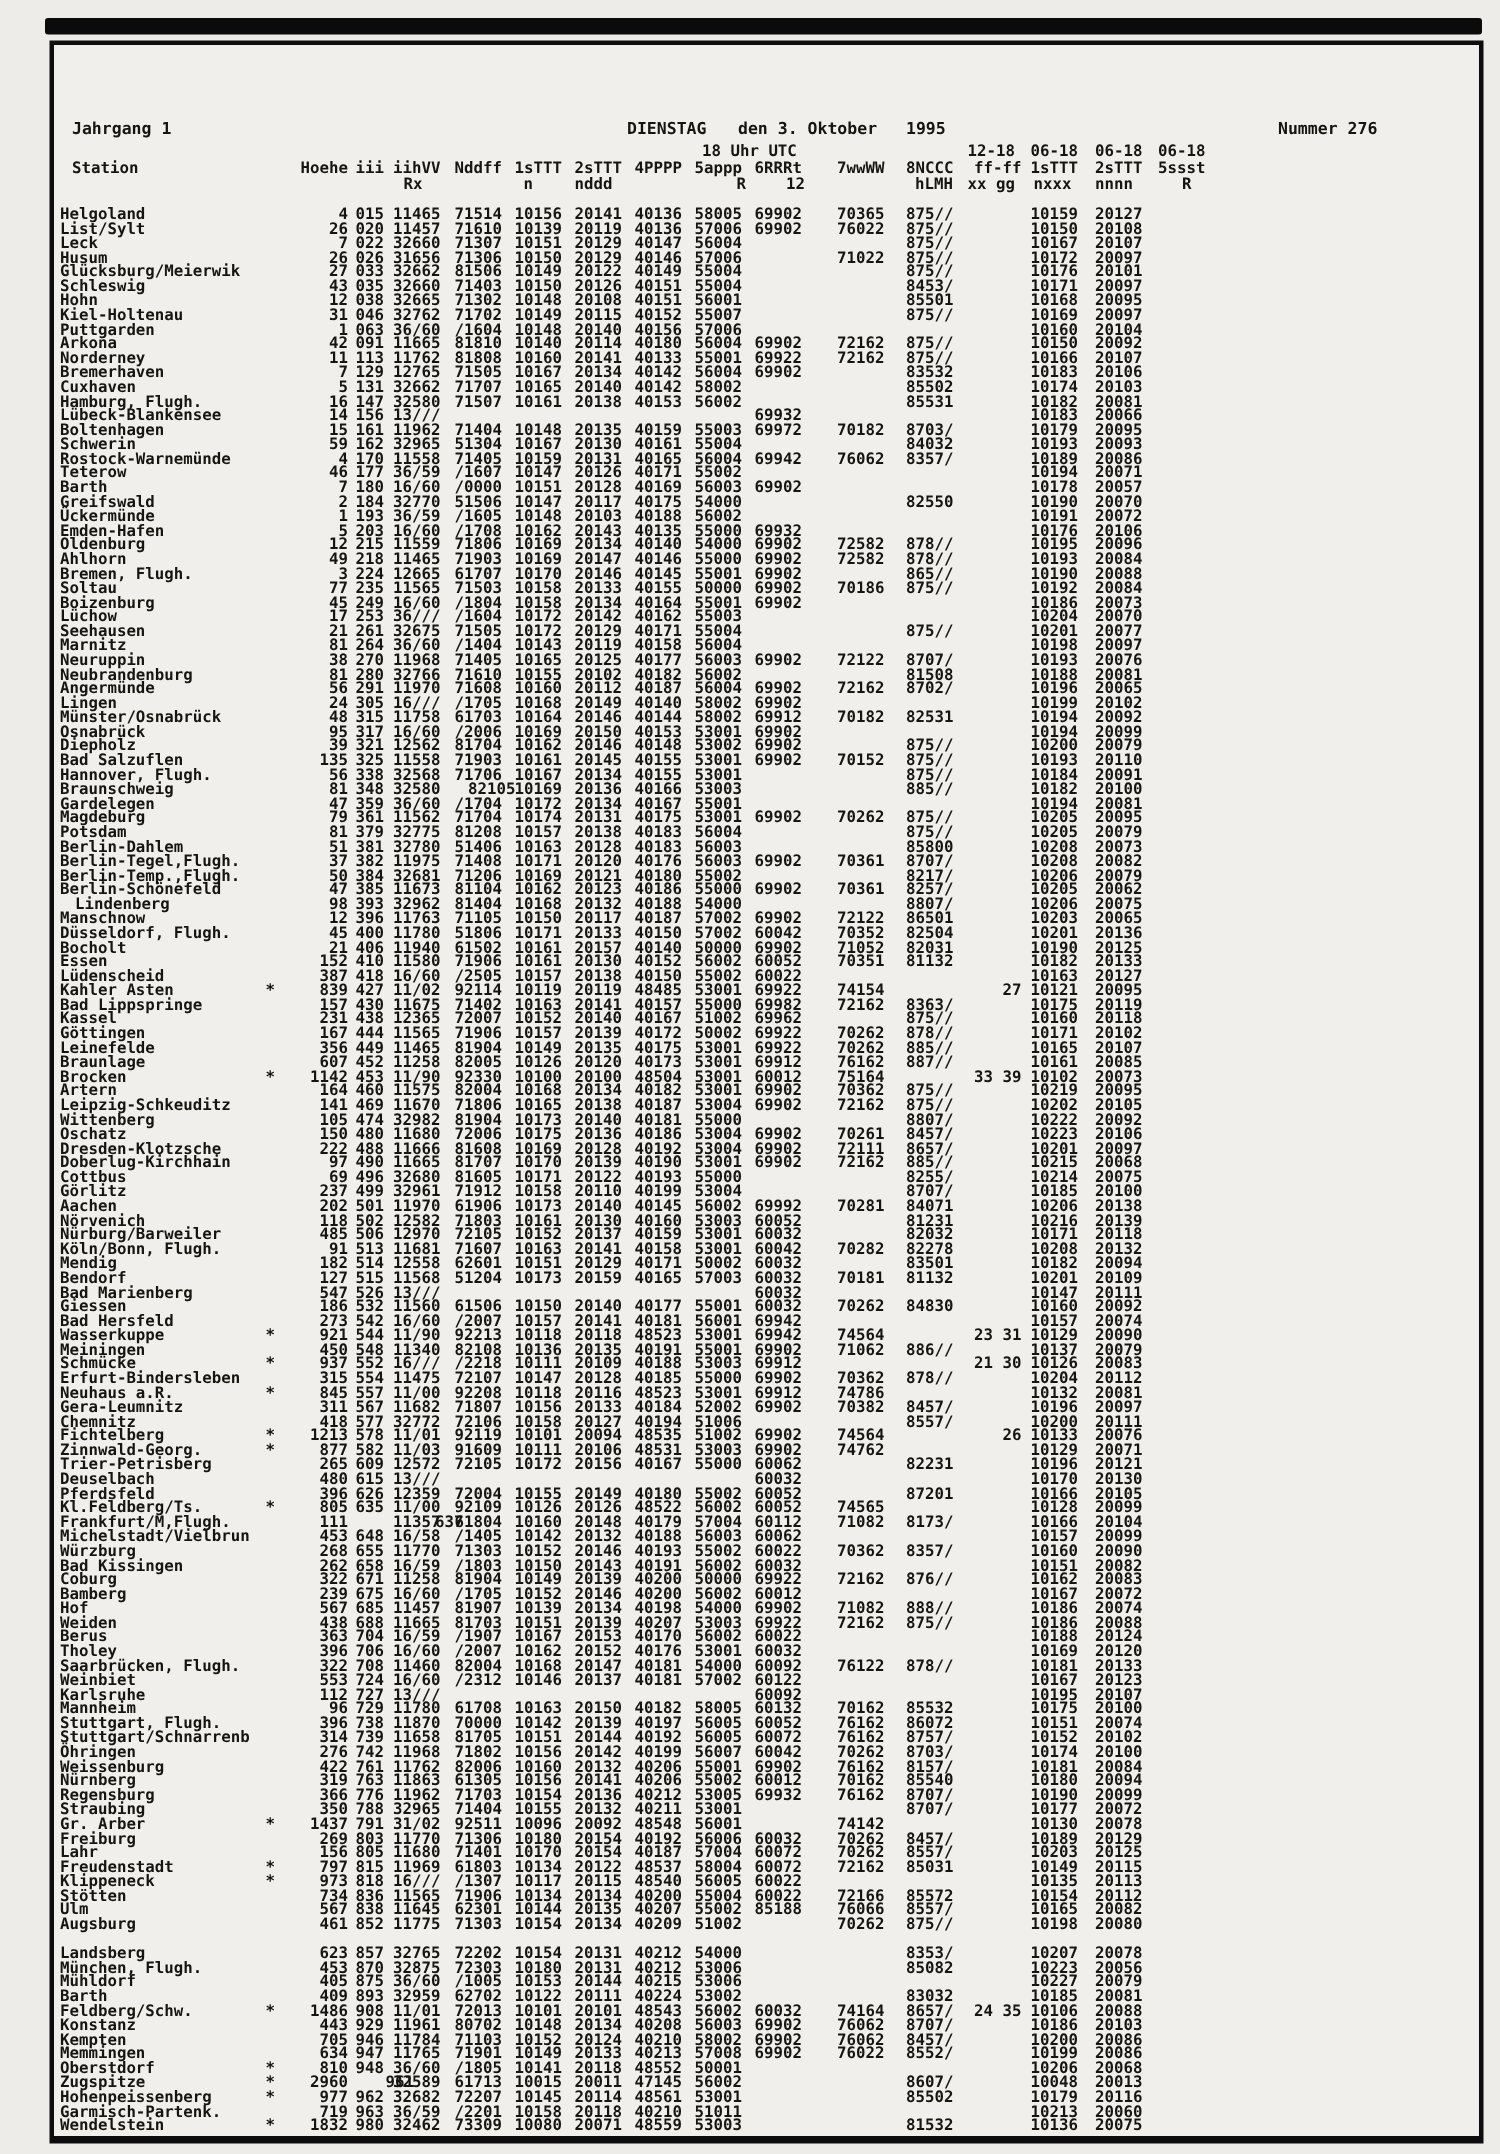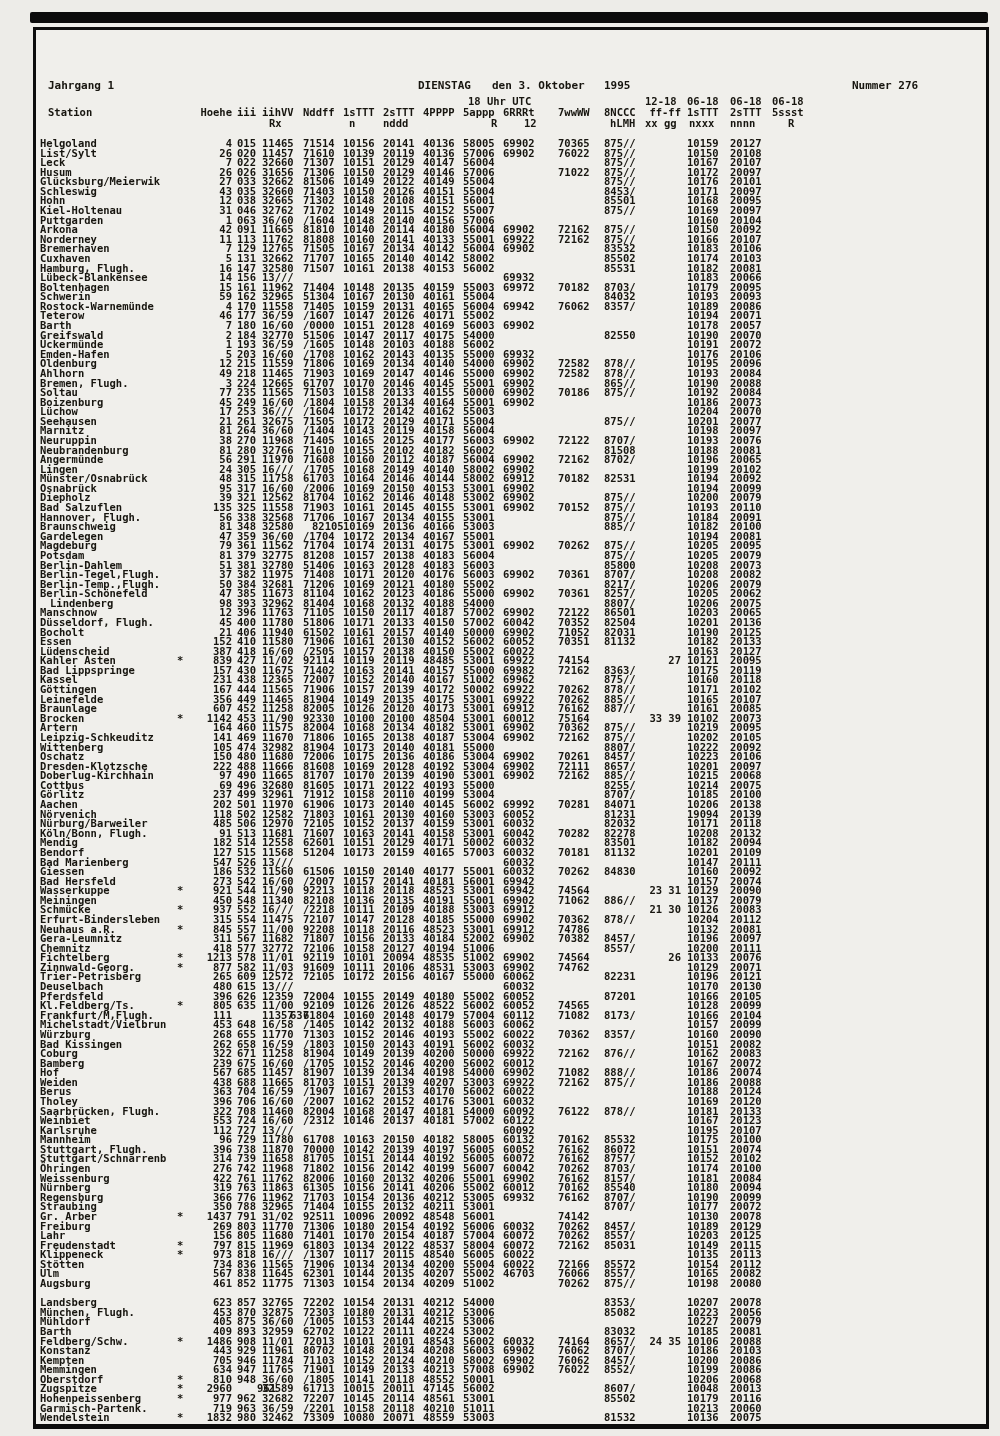--- a/index.html
+++ b/index.html
@@ -1116,21 +1116,21 @@
         <span class="cell r" style="left: 192px; width: 40px;">118</span>
         <span class="cell" style="left: 237px;">502</span>
         <span class="cell" style="left: 262px;">12582</span>
         <span class="cell" style="left: 303px;">71803</span>
         <span class="cell" style="left: 343px;">10161</span>
         <span class="cell" style="left: 383px;">20130</span>
         <span class="cell" style="left: 423px;">40160</span>
         <span class="cell" style="left: 463px;">53003</span>
         <span class="cell" style="left: 503px;">60052</span>
         <span class="cell" style="left: 604px;">81231</span>
-        <span class="cell" style="left: 687px;">19094</span>
+        <span class="cell" style="left: 687px;">10216</span>
         <span class="cell" style="left: 730px;">20139</span>
       </div>
       <div class="trow" style="top: 680.18px;">
         <span class="cell" style="left: 40px;">Nürburg/Barweiler</span>
         <span class="cell r" style="left: 192px; width: 40px;">485</span>
         <span class="cell" style="left: 237px;">506</span>
         <span class="cell" style="left: 262px;">12970</span>
         <span class="cell" style="left: 303px;">72105</span>
         <span class="cell" style="left: 343px;">10152</span>
         <span class="cell" style="left: 383px;">20137</span>
@@ -1839,21 +1839,21 @@
       <div class="trow" style="top: 1130.44px;">
         <span class="cell" style="left: 40px;">Ulm</span>
         <span class="cell r" style="left: 192px; width: 40px;">567</span>
         <span class="cell" style="left: 237px;">838</span>
         <span class="cell" style="left: 262px;">11645</span>
         <span class="cell" style="left: 303px;">62301</span>
         <span class="cell" style="left: 343px;">10144</span>
         <span class="cell" style="left: 383px;">20135</span>
         <span class="cell" style="left: 423px;">40207</span>
         <span class="cell" style="left: 463px;">55002</span>
-        <span class="cell" style="left: 503px;">46703</span>
+        <span class="cell" style="left: 503px;">85188</span>
         <span class="cell" style="left: 558px;">76066</span>
         <span class="cell" style="left: 604px;">8557/</span>
         <span class="cell" style="left: 687px;">10165</span>
         <span class="cell" style="left: 730px;">20082</span>
       </div>
       <div class="trow" style="top: 1140.02px;">
         <span class="cell" style="left: 40px;">Augsburg</span>
         <span class="cell r" style="left: 192px; width: 40px;">461</span>
         <span class="cell" style="left: 237px;">852</span>
         <span class="cell" style="left: 262px;">11775</span>

